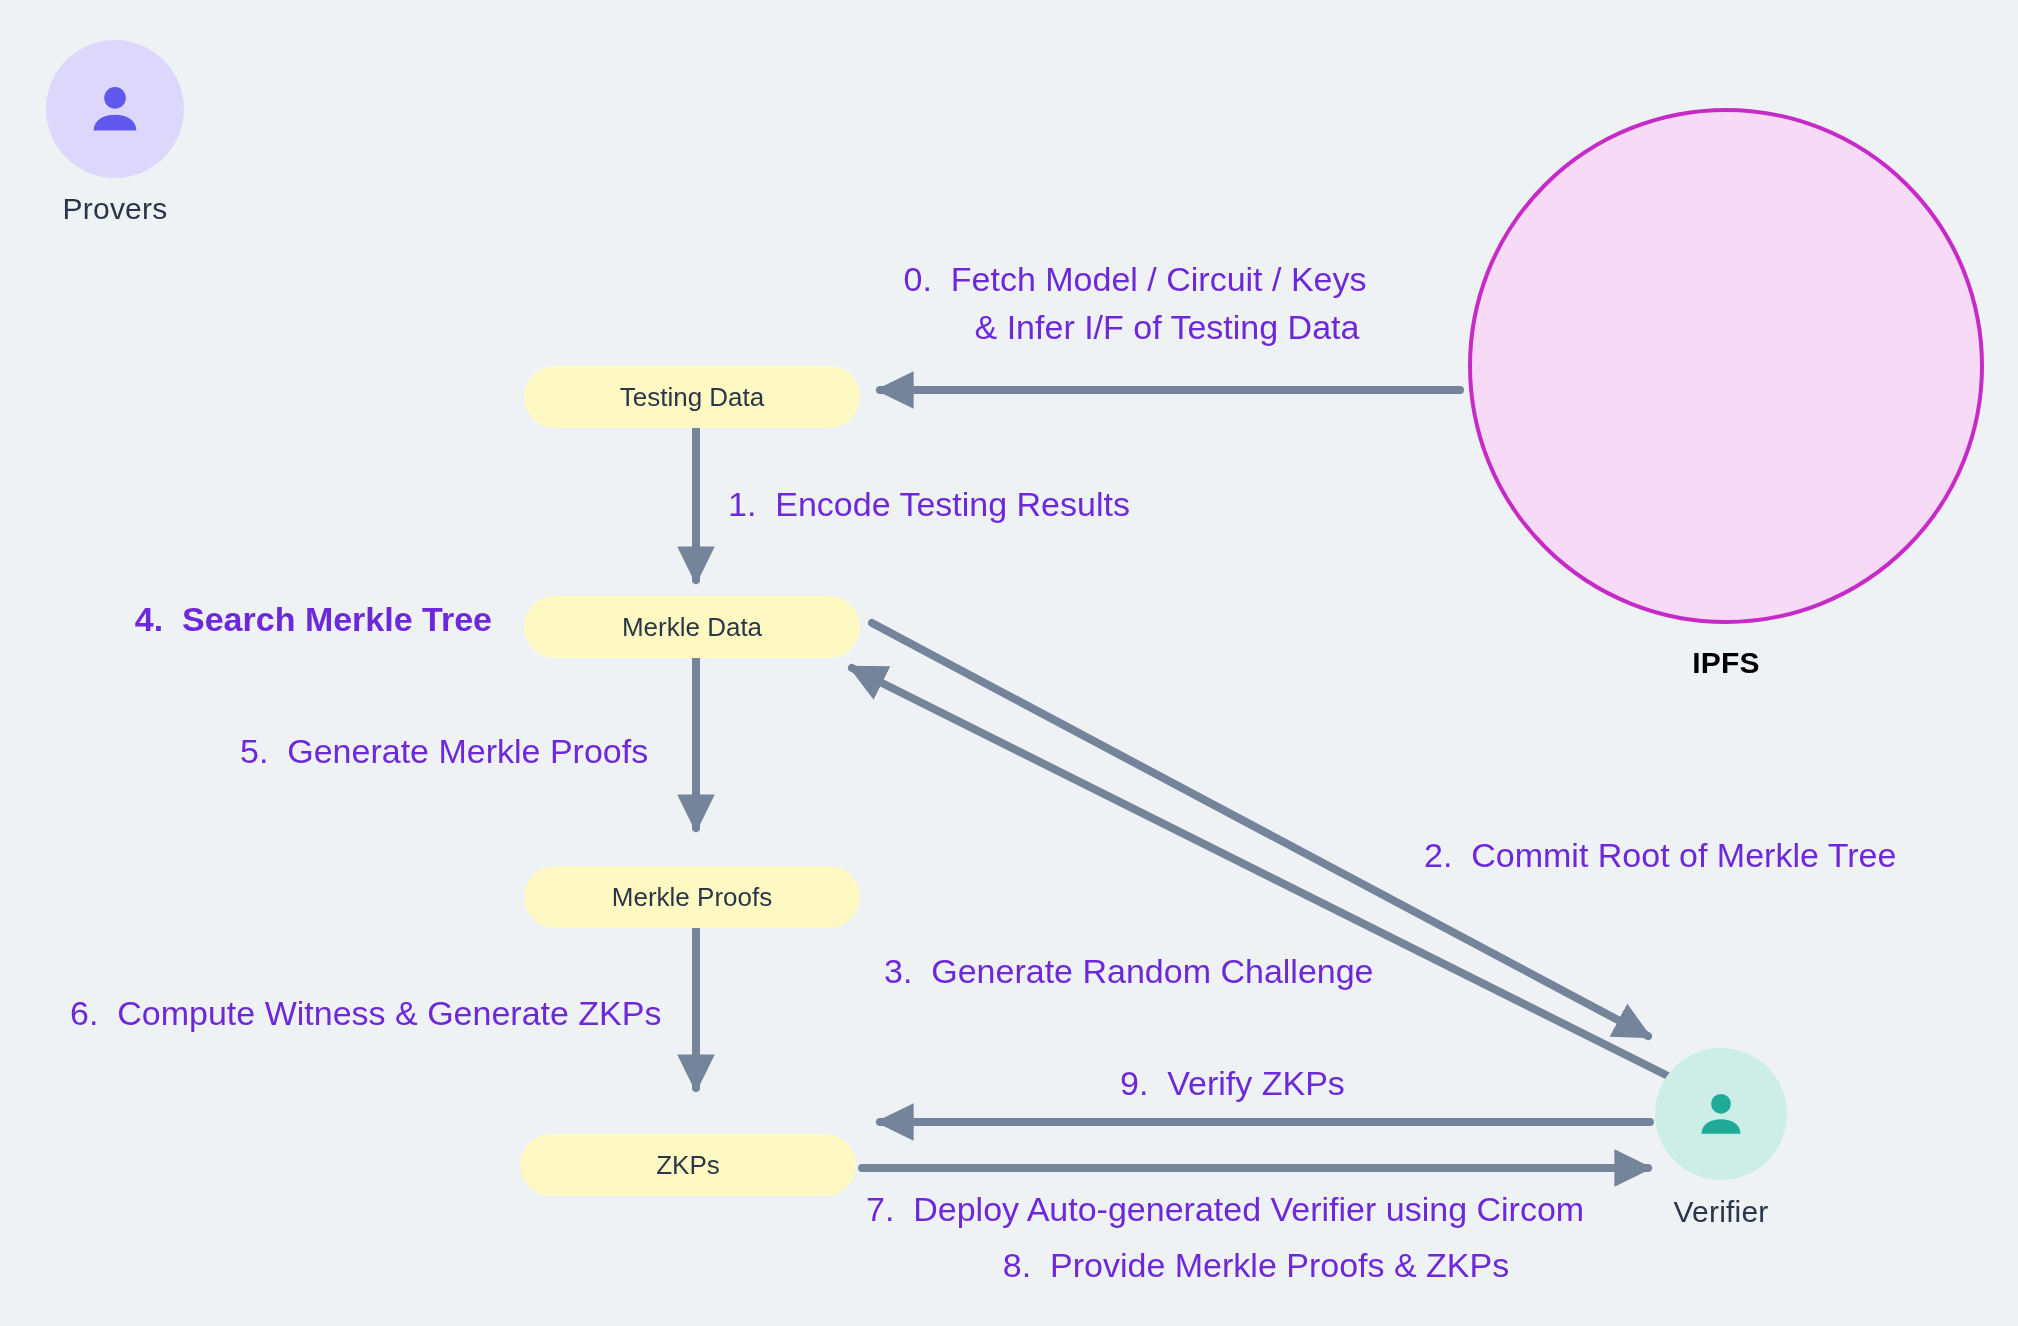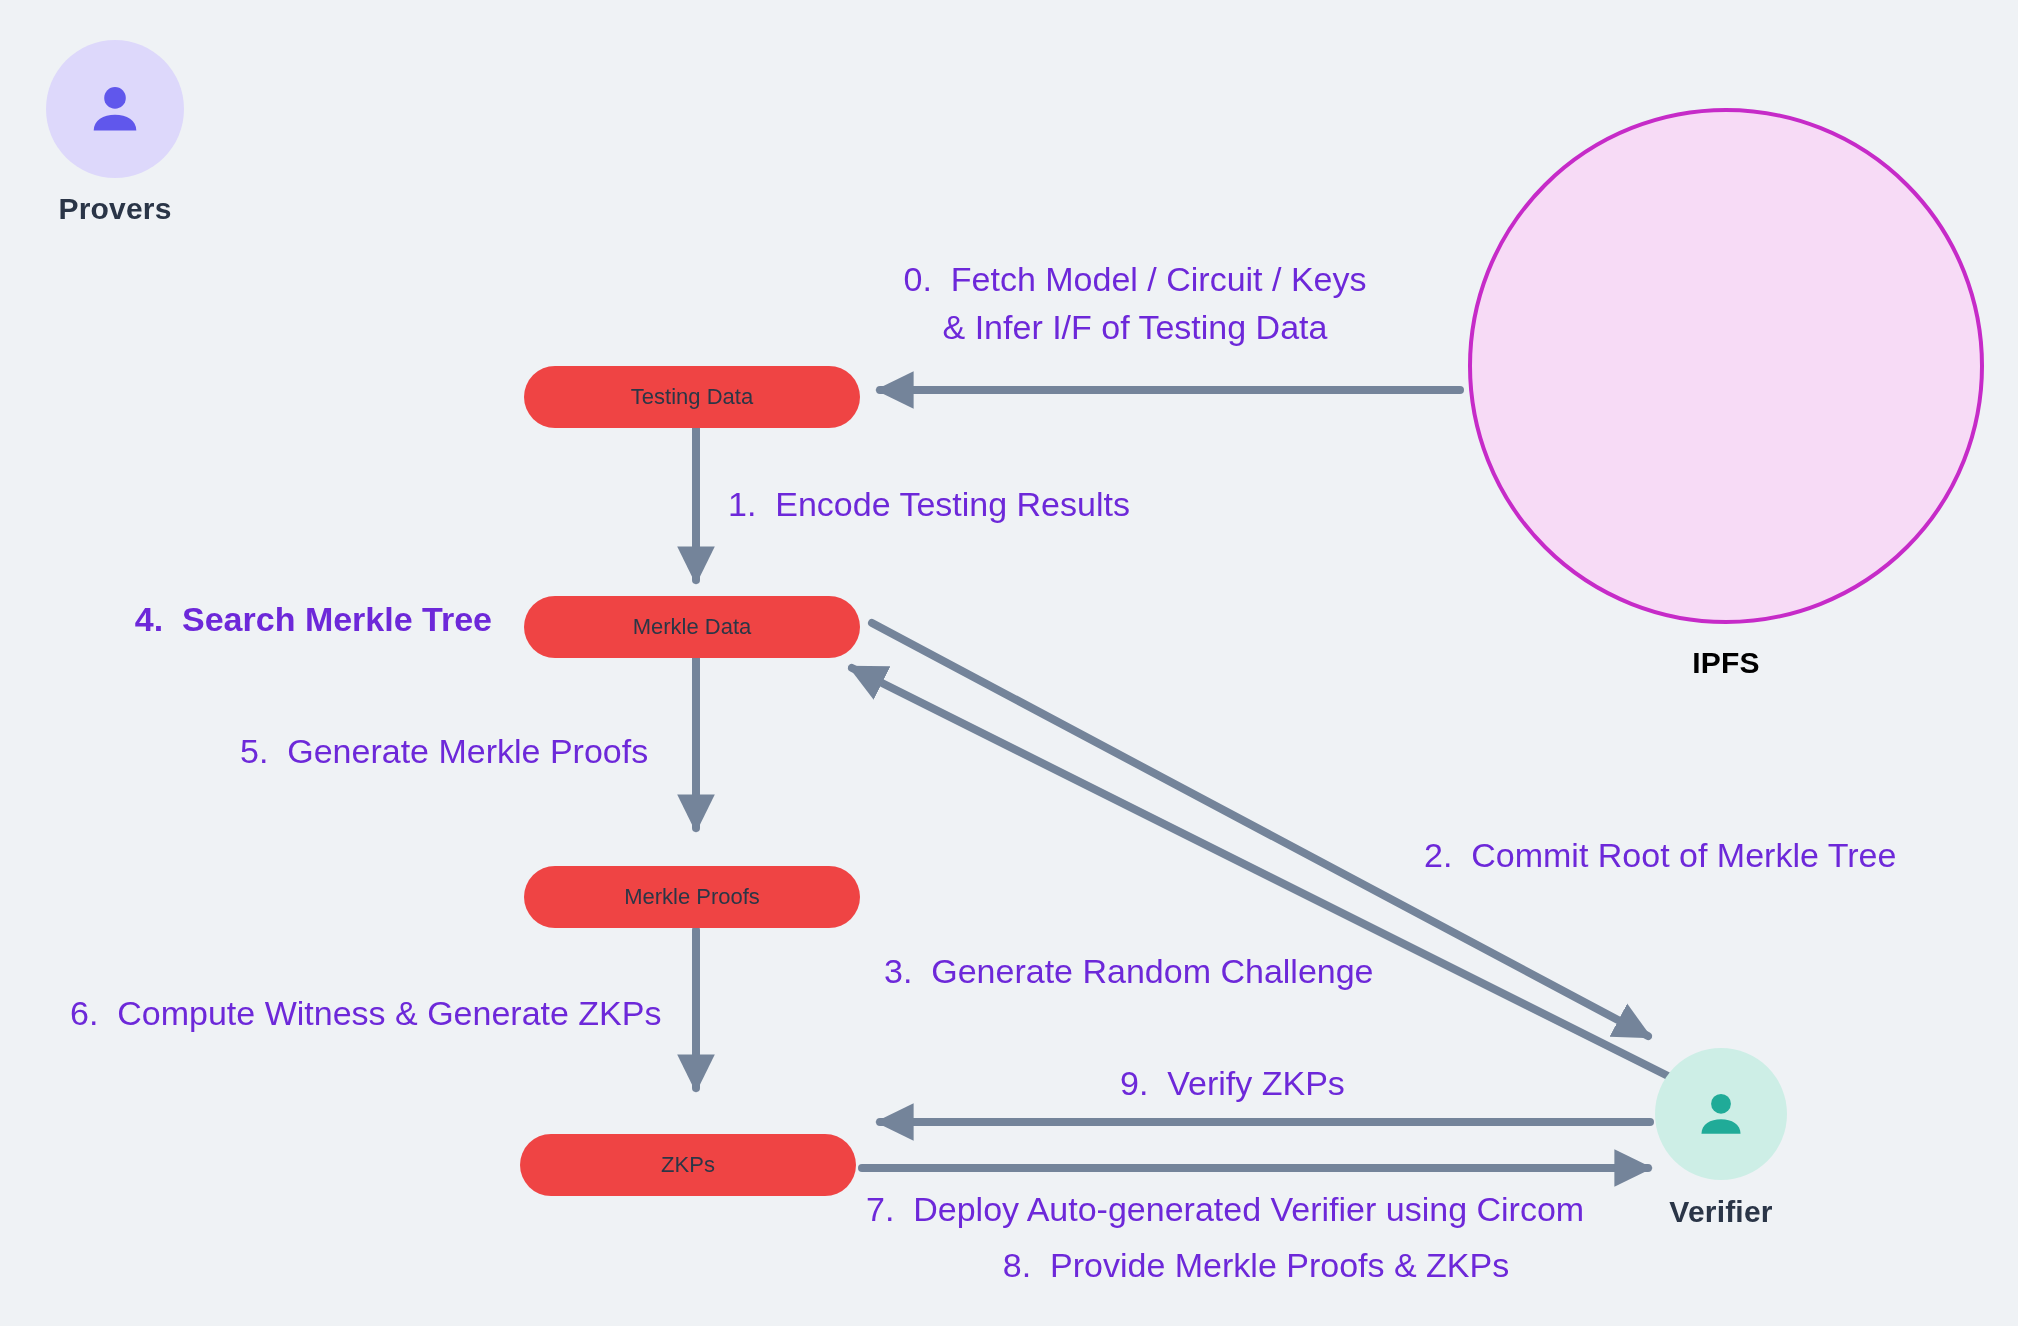--- a/index.html
+++ b/index.html
@@ -31,21 +31,21 @@
     flex-direction: column;
     align-items: center;
   }
   .actor-circle {
     border-radius: 50%;
     display: flex;
     align-items: center;
     justify-content: center;
   }
   .actor-label {
-    font-weight: bold;
+    font-weight: normal;
     letter-spacing: .2px;
     margin-top: 14px;
     white-space: nowrap;
   }
 
   #provers { left: 46px; top: 40px; }
   #provers .actor-circle {
     width: 138px; height: 138px;
     background: #ddd8fb;
   }
@@ -80,26 +80,26 @@
     color: #000000;
     font-weight: bold;
     margin-top: 22px;
   }
 
   
   .pill {
     position: absolute;
     height: 62px;
     border-radius: 31px;
-    background: #ef4444;
+    background: #fef9c3;
     display: flex;
     align-items: center;
     justify-content: center;
     color: #2b3646;
-    font-size: 22px;
+    font-size: 26px;
     white-space: nowrap;
   }
 
   
   .step-label {
     position: absolute;
     color: #6d28d9;
     font-size: 34px;
     white-space: pre;
     line-height: 1.28;
@@ -164,21 +164,21 @@
   <div class="pill" id="n-testing-data" style="left:524px; top:366px; width:336px;">Testing Data</div>
 
   <div class="pill" id="n-merkle-tree" style="left:524px; top:596px; width:336px;">Merkle Data</div>
 
   <div class="pill" id="n-merkle-proofs" style="left:524px; top:866px; width:336px;">Merkle Proofs</div>
 
   <div class="pill" id="n-zkps" style="left:520px; top:1134px; width:336px;">ZKPs</div>
 
   <div class="step-label center" style="left:880px; top:258px; width:510px;">0.  Fetch Model / Circuit / Keys</div>
 
-  <div class="step-label center" style="left:880px; top:306px; width:510px;">&amp; Infer I/F of Testing Data</div>
+  <div class="step-label center" style="left:912px; top:306px; width:510px;">&amp; Infer I/F of Testing Data</div>
 
   <div class="step-label" style="left:728px; top:483px;">1.  Encode Testing Results</div>
 
   <div class="step-label" style="left:1424px; top:834px;">2.  Commit Root of Merkle Tree</div>
 
   <div class="step-label" style="left:884px; top:950px;">3.  Generate Random Challenge</div>
 
   <div class="step-label right" style="left:60px; top:598px; width:432px;">4.  Search Merkle Tree</div>
 
   <div class="step-label" style="left:240px; top:730px;">5.  Generate Merkle Proofs</div>

